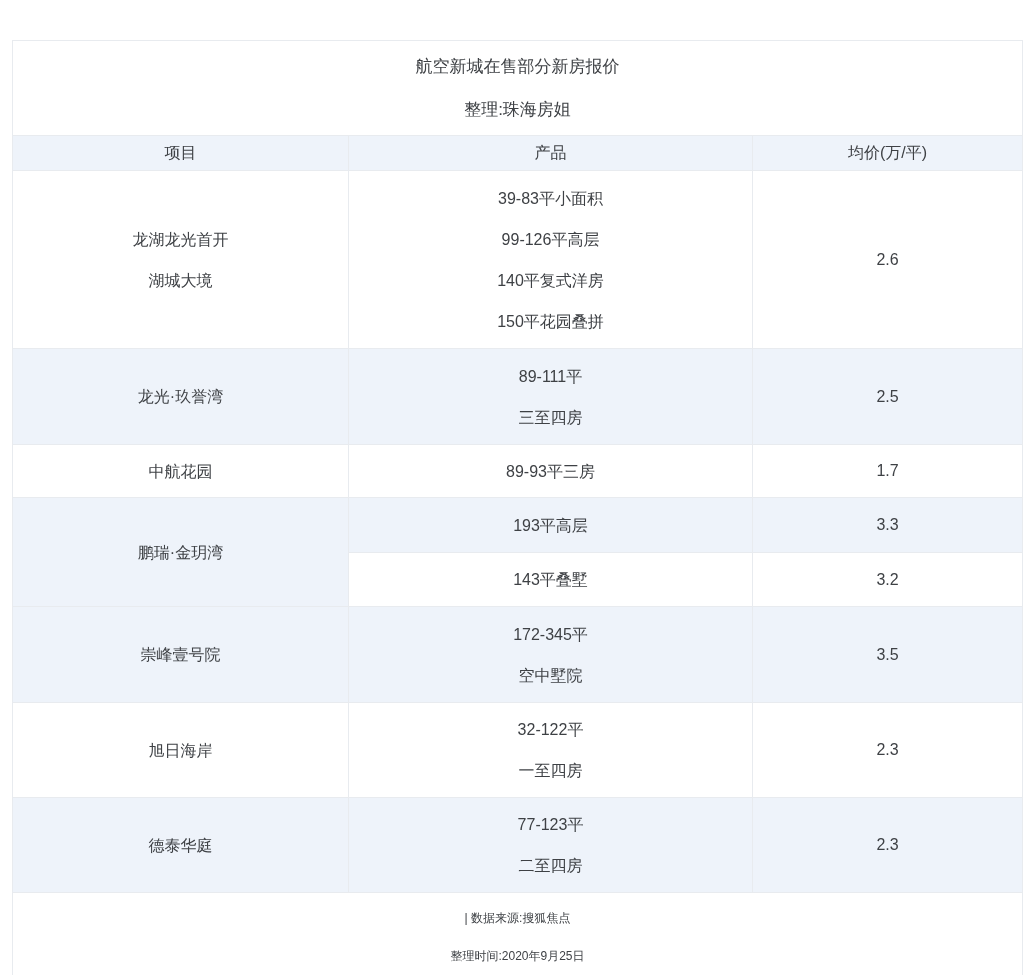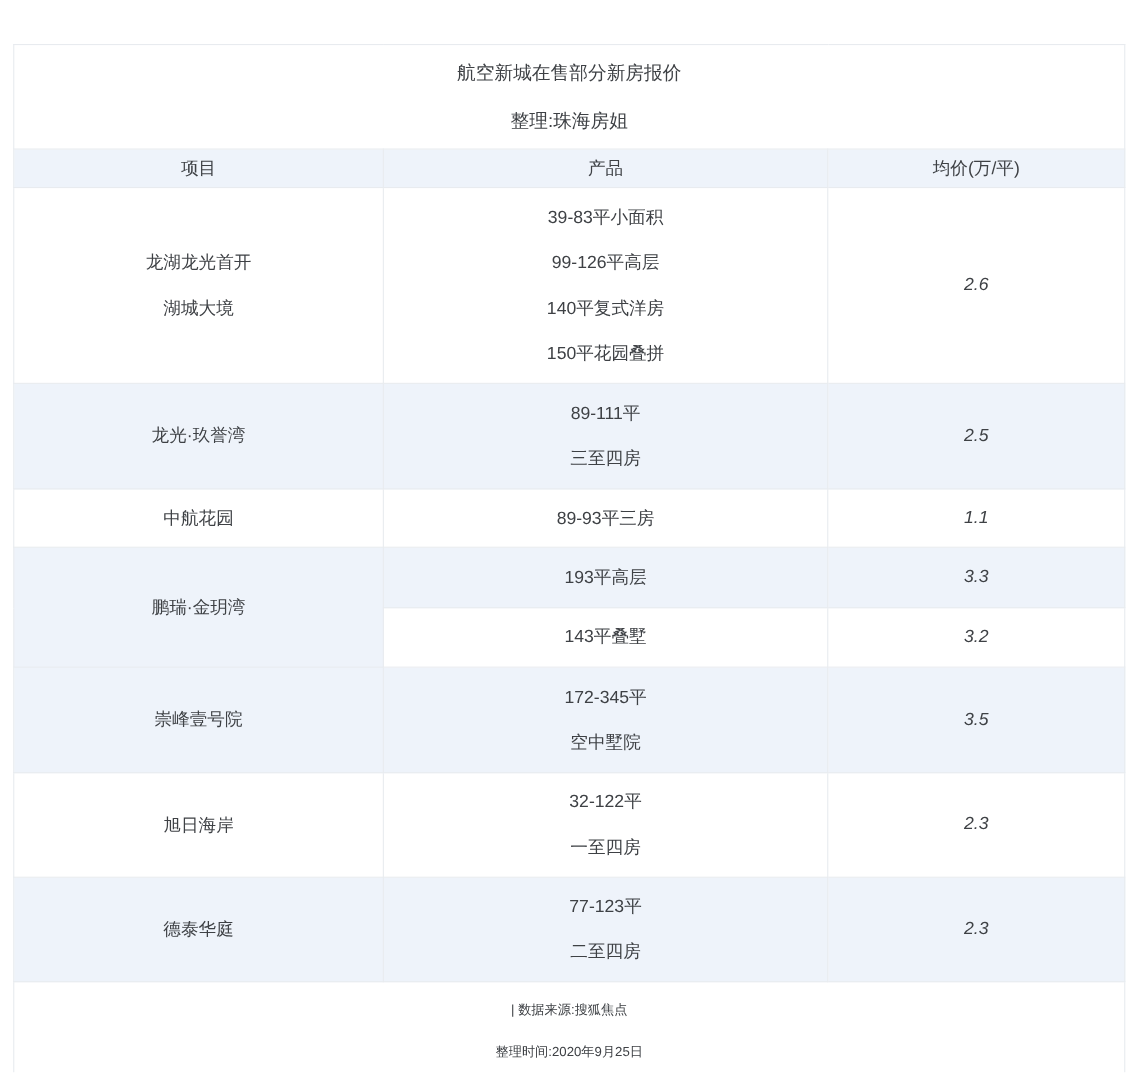--- a/index.html
+++ b/index.html
@@ -28,21 +28,21 @@
     font-size: 16px;
     font-weight: 400;
     color: #3e4145;
     padding: 0;
   }
   .stripe { background: #eef3fa; }
   .white-bg { background: #ffffff; }
   .line { line-height: 41px; }
   .title-line { line-height: 43px; font-size: 17px; }
   .footer-line { line-height: 38px; font-size: 12px; }
-  .price-val { font-size: 16px; font-style: italic; }
+  .price-val { font-size: 16px; }
 </style>
 </head>
 <body>
 
 <div class="page">
   <table class="quote-table">
     <colgroup>
       <col style="width:336px">
       <col style="width:404px">
       <col style="width:270px">
@@ -87,21 +87,21 @@
       <td class="price-val">2.5</td>
     </tr>
 
     <tr class="white-bg" style="height:53px">
       <td>
         <div class="line">中航花园</div>
       </td>
       <td>
         <div class="line">89-93平三房</div>
       </td>
-      <td class="price-val">1.1</td>
+      <td class="price-val">1.7</td>
     </tr>
 
     <tr class="stripe" style="height:55px">
       <td rowspan="2" class="stripe">
         <div class="line">鹏瑞·金玥湾</div>
       </td>
       <td>
         <div class="line">193平高层</div>
       </td>
       <td class="price-val">3.3</td>

